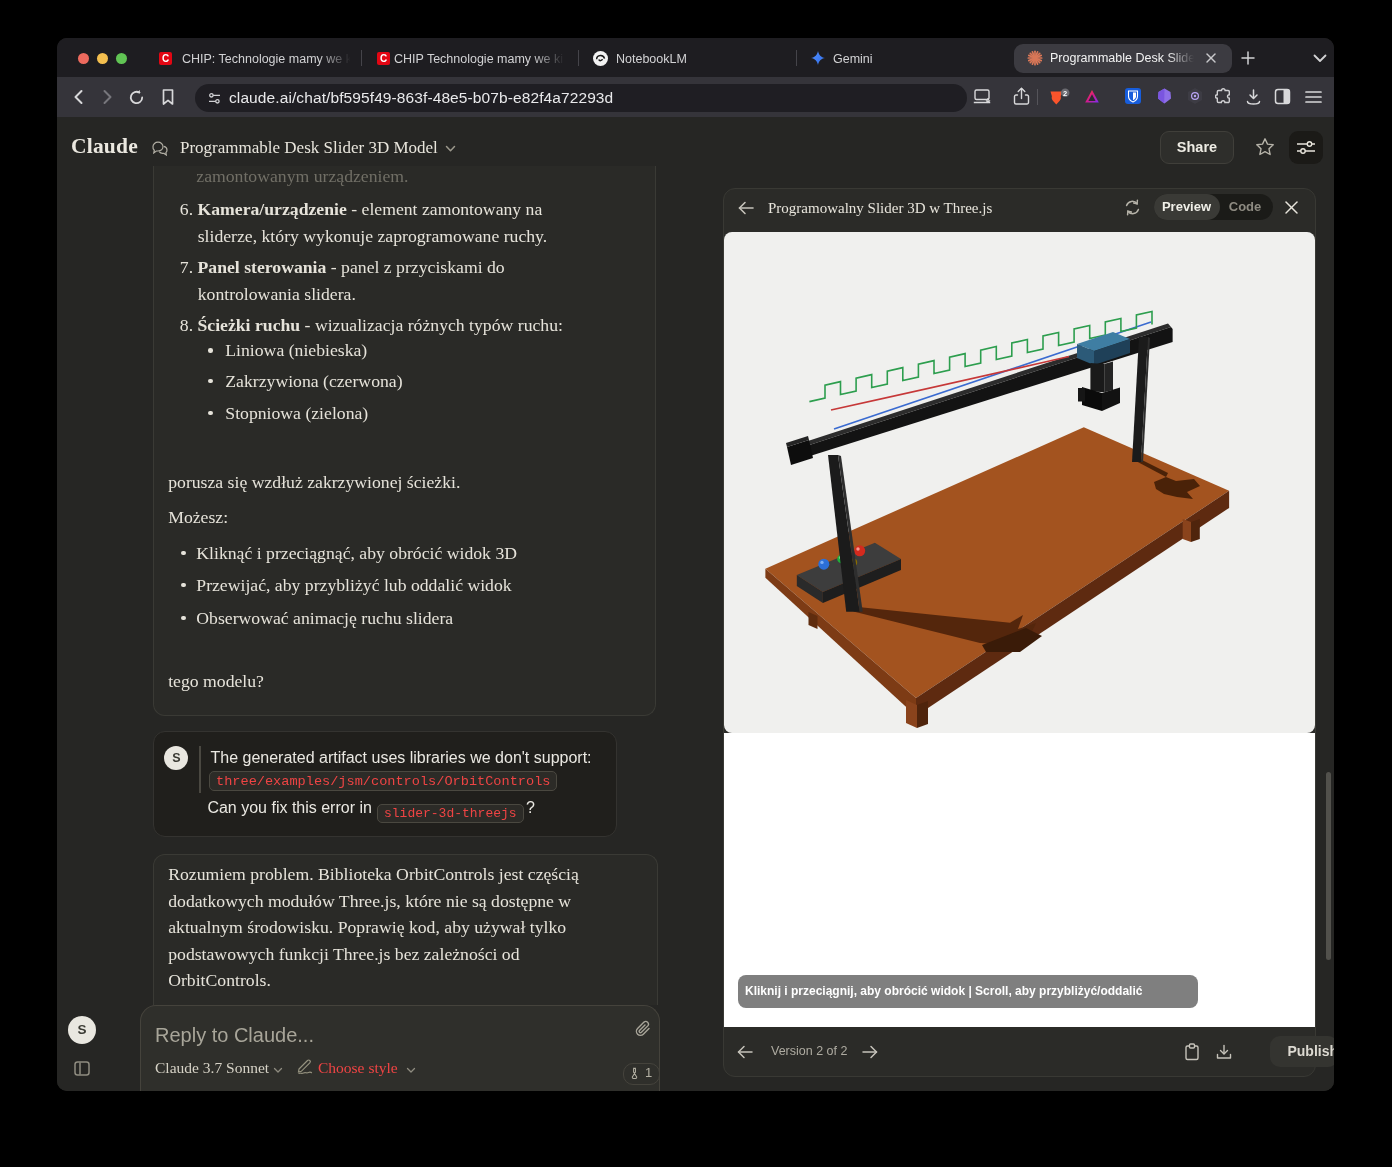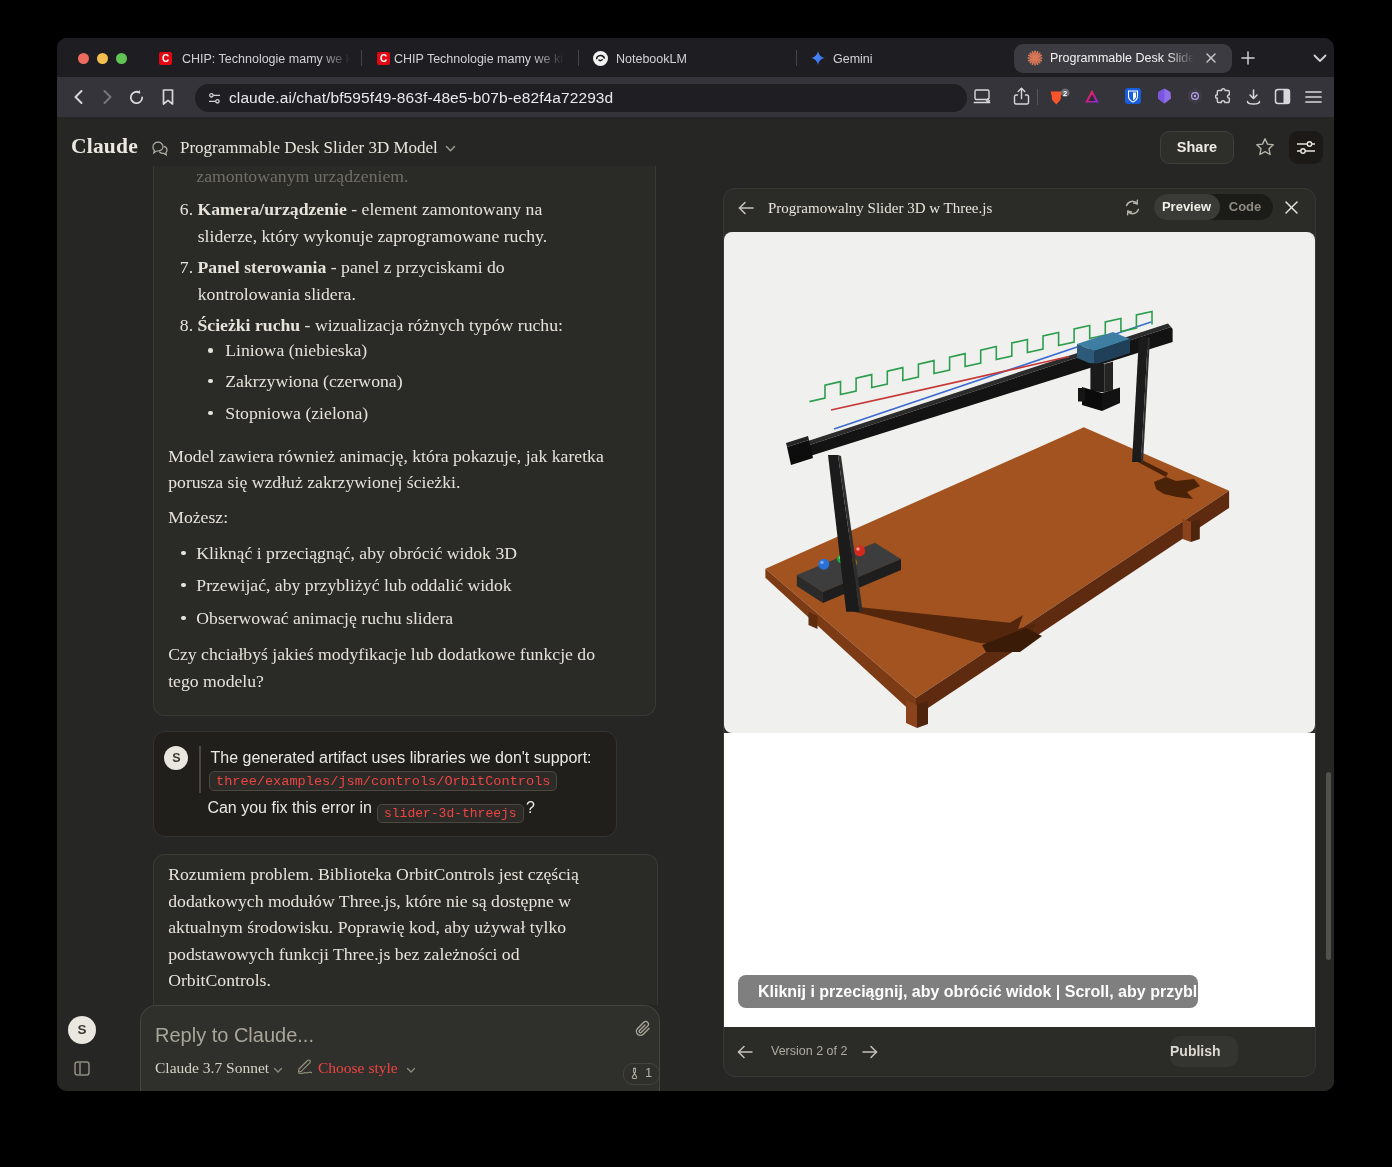--- a/index.html
+++ b/index.html
@@ -229,30 +229,28 @@
     <div class="sline" style="left:140.7px;top:108.8px">sliderze, który wykonuje zaprogramowane ruchy.</div>
     <div class="sline" style="left:122.8px;top:140.2px">7.&nbsp;<b>Panel sterowania</b> - panel z przyciskami do</div>
     <div class="sline" style="left:140.7px;top:166.7px">kontrolowania slidera.</div>
     <div class="sline" style="left:122.8px;top:197.7px">8.&nbsp;<b>Ścieżki ruchu</b> - wizualizacja różnych typów ruchu:</div>
     <div class="dot" style="left:151.4px;top:231px"></div>
     <div class="sline" style="left:168.3px;top:223.4px">Liniowa (niebieska)</div>
     <div class="dot" style="left:151.4px;top:261.6px"></div>
     <div class="sline" style="left:168.3px;top:254px">Zakrzywiona (czerwona)</div>
     <div class="dot" style="left:151.4px;top:293.8px"></div>
     <div class="sline" style="left:168.3px;top:286.2px">Stopniowa (zielona)</div>
-    <div class="sline" style="left:111.2px;top:329.4px">Model zawiera również animację, która pokazuje, jak karetka</div>
     <div class="sline" style="left:111.2px;top:354.9px">porusza się wzdłuż zakrzywionej ścieżki.</div>
     <div class="sline" style="left:111.2px;top:389.9px">Możesz:</div>
     <div class="dot" style="left:124.4px;top:433.7px"></div>
     <div class="sline" style="left:139.3px;top:426.1px">Kliknąć i przeciągnąć, aby obrócić widok 3D</div>
     <div class="dot" style="left:124.4px;top:465.8px"></div>
     <div class="sline" style="left:139.3px;top:458.2px">Przewijać, aby przybliżyć lub oddalić widok</div>
     <div class="dot" style="left:124.4px;top:498.8px"></div>
     <div class="sline" style="left:139.3px;top:491.2px">Obserwować animację ruchu slidera</div>
-    <div class="sline" style="left:111.2px;top:526.6px">Czy chciałbyś jakieś modyfikacje lub dodatkowe funkcje do</div>
     <div class="sline" style="left:111.2px;top:554px">tego modelu?</div>
 
     <div class="abs" style="left:96px;top:614px;width:464px;height:106px;background:#201f1c;border:1px solid #343330;border-radius:12px"></div>
     <div class="abs" style="left:107.4px;top:629px;width:24px;height:24px;border-radius:50%;background:#e9e7e0;color:#3a3a33;font-size:12.5px;font-weight:bold;text-align:center;line-height:24px">S</div>
     <div class="abs" style="left:142px;top:628.6px;width:2px;height:47px;background:#4a4841"></div>
     <div class="abs" style="left:153.5px;top:631.5px;font-size:16px;color:#eae8e2">The generated artifact uses libraries we don't support:</div>
     <div class="abs uchip" style="left:152px;top:654.3px;font-size:13.6px;line-height:19px;height:20px">three/examples/jsm/controls/OrbitControls</div>
     <div class="abs" style="left:150.4px;top:681.5px;font-size:16px;color:#eae8e2">Can you fix this error in</div>
     <div class="abs uchip" style="left:320px;top:686.6px;font-size:13px;line-height:18px;height:19px">slider-3d-threejs</div>
     <div class="abs" style="left:469px;top:681.5px;font-size:16px;color:#eae8e2">?</div>
@@ -374,21 +372,21 @@
         <polygon points="353,112 370,119 370,133 353,126" fill="#2c5a78"></polygon>
         <polygon points="370,119 406,107 406,121 370,133" fill="#1f4058"></polygon>
 
         <polygon points="366.4,131 380.2,132 380.2,160.2 366.4,159.2" fill="#1a1a1a"></polygon>
         <polygon points="380.2,132 389,129.4 389,158.1 380.2,160.2" fill="#242424"></polygon>
         <polygon points="358,155 378,161 378,179 358,173" fill="#0b0b0b"></polygon>
         <polygon points="378,161 396,155.5 396,171 378,179" fill="#121212"></polygon>
         <polygon points="354,156 361,156 361,169.5 354,169.5" fill="#161616"></polygon>
       </svg>
     </div>
-    <div class="abs" style="left:681px;top:858px;width:460px;height:33px;border-radius:8px;background:#7f7f7f;color:#fff;font-size:16px;font-weight:bold;line-height:33px;padding-left:20px;white-space:nowrap">Kliknij i przeciągnij, aby obrócić widok | Scroll, aby przybliżyć/oddalić</div>
+    <div class="abs" style="left:681px;top:858px;width:460px;height:33px;border-radius:8px;background:#7f7f7f;color:#fff;font-size:12px;font-weight:bold;line-height:33px;padding-left:7px;white-space:nowrap">Kliknij i przeciągnij, aby obrócić widok | Scroll, aby przybliżyć/oddalić</div>
 
     <svg class="abs" style="left:679px;top:927px" width="18" height="16" viewBox="0 0 18 16">
         <g stroke="#c6c3ba" stroke-width="1.5" fill="none" stroke-linecap="round" stroke-linejoin="round">
           <line x1="16" y1="8" x2="2.5" y2="8"></line>
           <path d="M8 2.5 L2.5 8 L8 13.5"></path>
         </g>
       </svg>
     <div class="abs" style="left:714px;top:926.8px;font-size:12.5px;color:#aeaba1">Version 2 of 2</div>
     <svg class="abs" style="left:804px;top:927px" width="18" height="16" viewBox="0 0 18 16">
         <g stroke="#c6c3ba" stroke-width="1.5" fill="none" stroke-linecap="round" stroke-linejoin="round">
@@ -402,15 +400,15 @@
           <rect x="5.5" y="1" width="5" height="4" rx="1" fill="#2b2b28"></rect>
         </g>
       </svg>
     <svg class="abs" style="left:1159px;top:927px" width="16" height="16" viewBox="0 0 16 16">
         <g stroke="#c6c3ba" stroke-width="1.4" fill="none" stroke-linecap="round" stroke-linejoin="round">
           <path d="M8 1.5 v8"></path>
           <path d="M4.5 6.5 L8 10 L11.5 6.5"></path>
           <path d="M1.5 10.5 v3.5 h13 v-3.5"></path>
         </g>
       </svg>
-    <div class="abs" style="left:1113px;top:919px;width:68px;height:31px;border-radius:10px;background:#343430;color:#dcd9d1;font-size:14px;font-weight:bold;text-align:left;line-height:31px">Publish</div>
+    <div class="abs" style="left:1213px;top:919px;width:68px;height:31px;border-radius:10px;background:#343430;color:#dcd9d1;font-size:14px;font-weight:bold;text-align:right;line-height:31px">Publish</div>
   </div>
 </div>
 
 </body></html>

